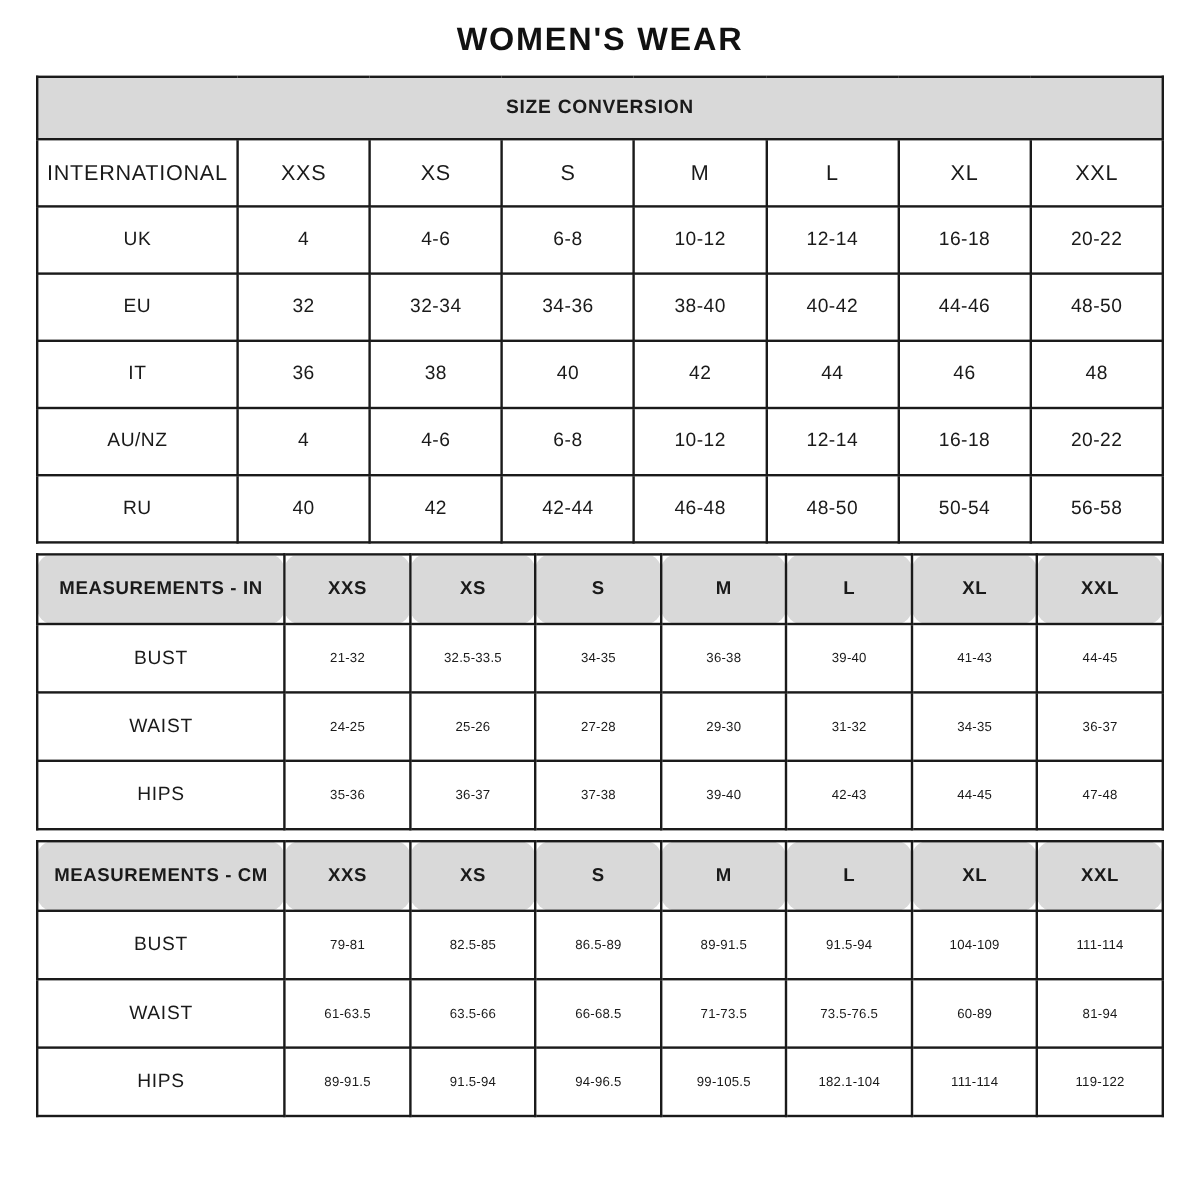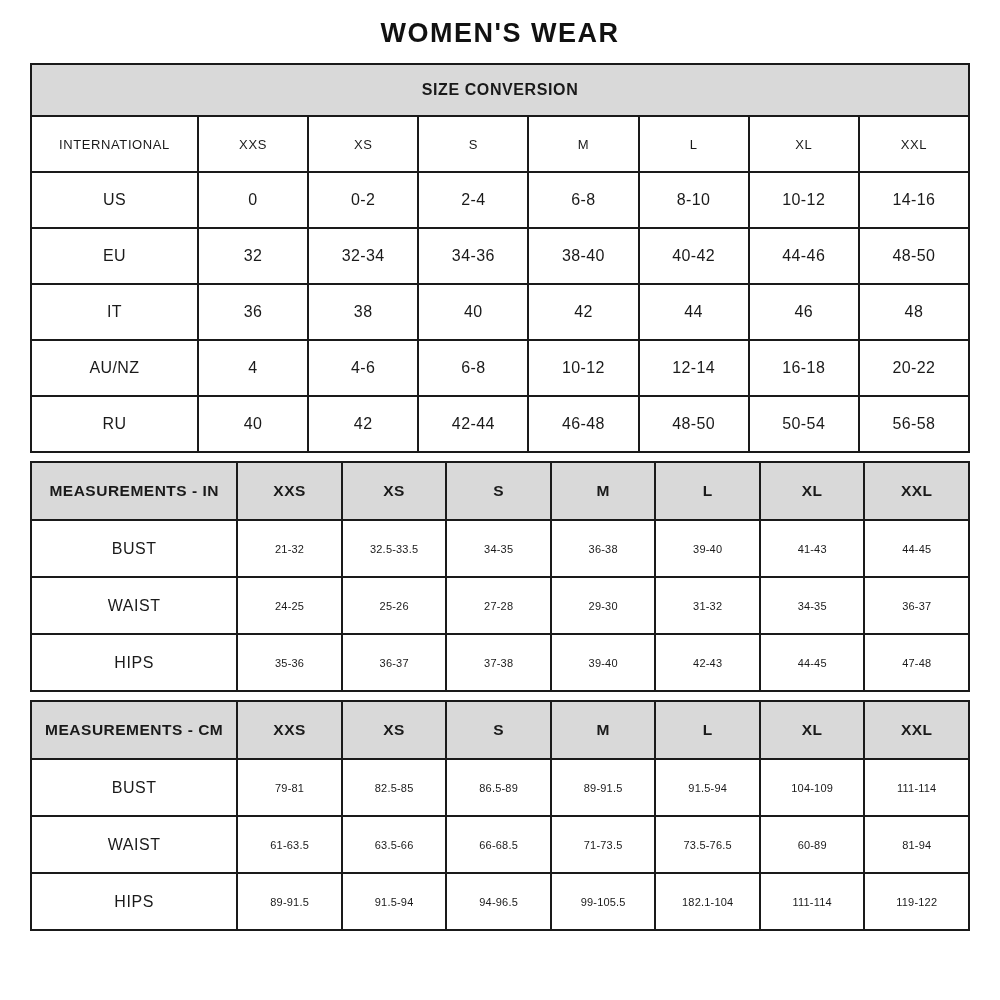--- a/index.html
+++ b/index.html
@@ -40,28 +40,29 @@
   }
   
   .size-tbl .span-head {
     background: #d9d9d9;
     font-weight: 700;
     font-size: 16px;
     letter-spacing: 0.6px;
     height: 52px;
   }
   .size-tbl td { height: 56px; font-size: 16px; font-weight: 400; letter-spacing: 0.4px; }
-  .size-tbl .intl-row td { font-size: 13px; letter-spacing: 0.6px; border-radius: 11px; }
+  .size-tbl .intl-row td { font-size: 18px; letter-spacing: 0.6px; border-radius: 11px; }
   
   .meas-tbl th {
     background: #d9d9d9;
     font-weight: 700;
     font-size: 15.5px;
     letter-spacing: 0.5px;
     height: 58px;
+    border-radius: 13px;
   }
   .meas-tbl td { height: 57px; font-size: 11px; font-weight: 400; letter-spacing: 0.2px; }
   .meas-tbl td.row-label { font-size: 16px; letter-spacing: 0.6px; }
 </style>
 </head>
 <body>
 
 <div class="page">
 
   <h1 class="page-title">WOMEN'S WEAR</h1>
@@ -87,28 +88,28 @@
           <td class="row-label">INTERNATIONAL</td>
           <td>XXS</td>
           <td>XS</td>
           <td>S</td>
           <td>M</td>
           <td>L</td>
           <td>XL</td>
           <td>XXL</td>
         </tr>
         <tr>
-          <td class="row-label">US</td>
-          <td>0</td>
-          <td>0-2</td>
-          <td>2-4</td>
+          <td class="row-label">UK</td>
+          <td>4</td>
+          <td>4-6</td>
           <td>6-8</td>
-          <td>8-10</td>
           <td>10-12</td>
-          <td>14-16</td>
+          <td>12-14</td>
+          <td>16-18</td>
+          <td>20-22</td>
         </tr>
         <tr>
           <td class="row-label">EU</td>
           <td>32</td>
           <td>32-34</td>
           <td>34-36</td>
           <td>38-40</td>
           <td>40-42</td>
           <td>44-46</td>
           <td>48-50</td>

